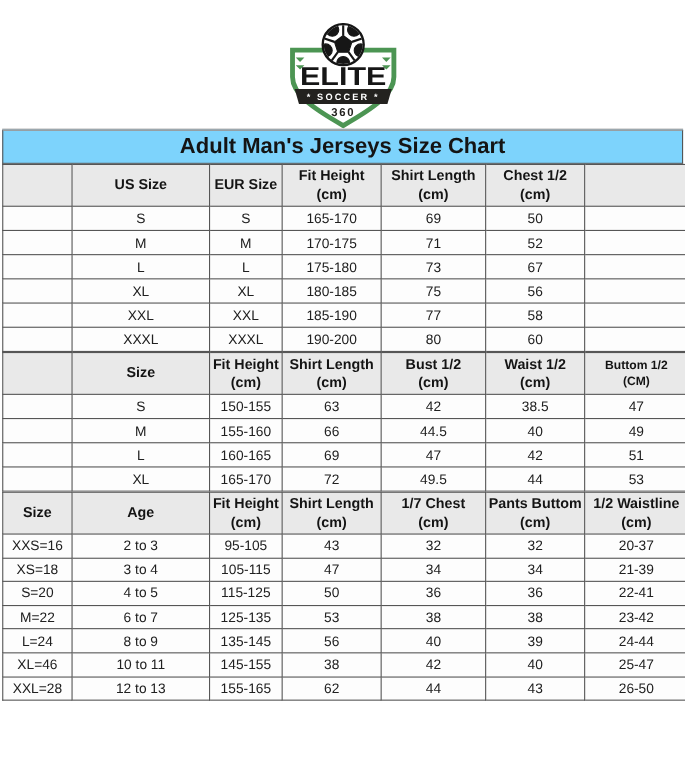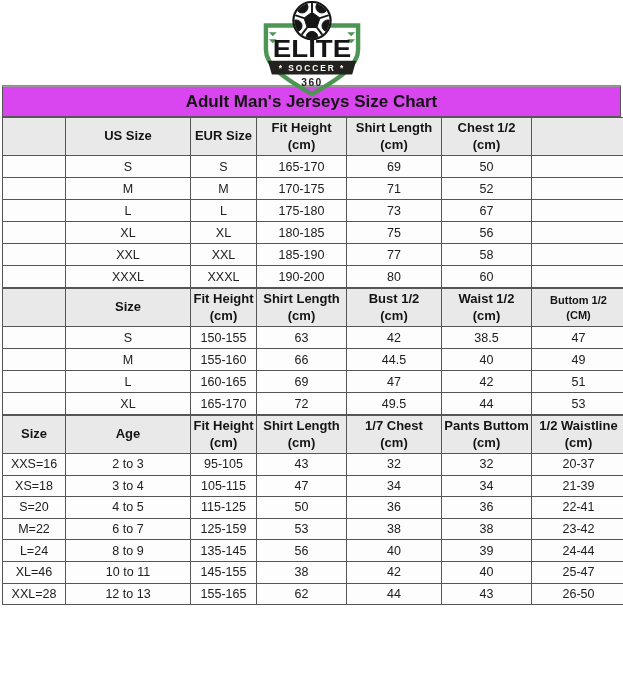--- a/index.html
+++ b/index.html
@@ -2,27 +2,27 @@
 <html><head>
 <meta charset="utf-8">
 <style>
   html,body { margin:0; padding:0; }
   body {
     width:623px; height:690px; overflow:hidden;
     background:#ffffff; color:#1c1c1c;
     font-family:"Liberation Sans", sans-serif;
   }
   .logo-wrap {
-    height:85px; display:flex; justify-content:center; align-items:flex-start;
-    padding-top:1px; box-sizing:border-box; background:#ffffff;border-radius:17px;
+    height:117px; display:flex; justify-content:center; align-items:flex-start;
+    padding-top:21px; box-sizing:border-box; background:#ffffff;border-radius:17px;
   }
   .tables { margin:0 2px; border-top:1px solid #8d8d8d; }
   .tbl-title {
     height:29px; line-height:29px; text-align:center;
-    background:#d946ef; font-weight:bold; font-size:17px; color:#141414;
+    background:#7dd3fc; font-weight:bold; font-size:20px; color:#141414;
     border-left:1px solid #565656; border-right:1px solid #565656;
     border-bottom:1px solid #565656;
   }
   section:first-child .tbl-title { border-top:1px solid #9a9a9a; }
   table {
     border-collapse:collapse; table-layout:fixed; width:100%;
     background:#fdfdfd;
   }
   th, td { border:1px solid #565656; text-align:center; padding:0; overflow:hidden; }
   th {
@@ -286,21 +286,21 @@
               <td>4 to 5</td>
               <td>115-125</td>
               <td>50</td>
               <td>36</td>
               <td>36</td>
               <td>22-41</td>
             </tr>
             <tr>
               <td>M=22</td>
               <td>6 to 7</td>
-              <td>125-159</td>
+              <td>125-135</td>
               <td>53</td>
               <td>38</td>
               <td>38</td>
               <td>23-42</td>
             </tr>
             <tr>
               <td>L=24</td>
               <td>8 to 9</td>
               <td>135-145</td>
               <td>56</td>

